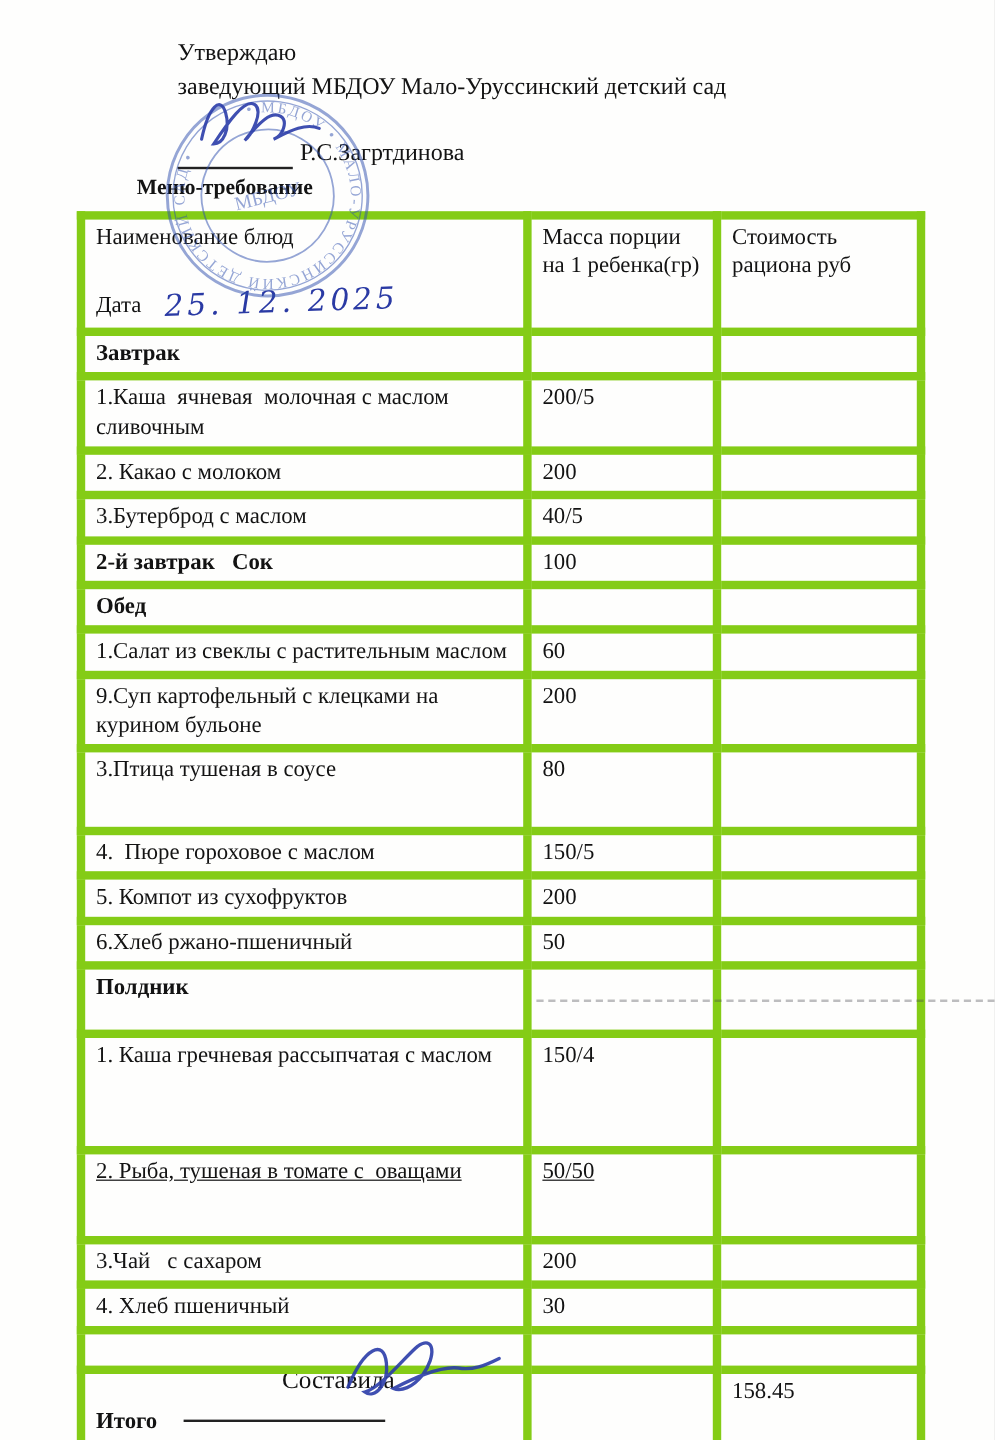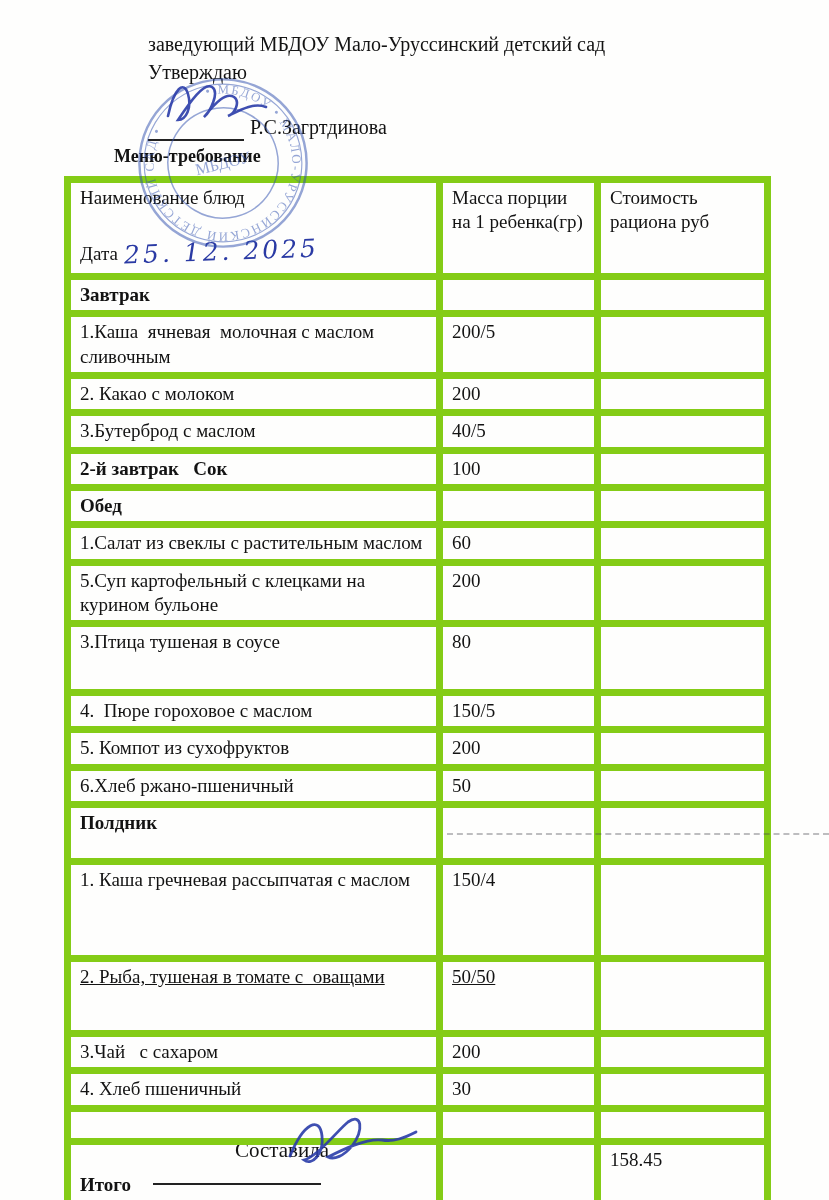--- a/index.html
+++ b/index.html
@@ -27,21 +27,21 @@
   
   .doc-title{position:absolute;left:114px;top:146px;font-size:18px;font-weight:bold;}
   
   table.menu{position:absolute;left:64px;top:176px;border-collapse:collapse;table-layout:fixed;z-index:2;}
   table.menu td{border:7px solid #84cc16;font-size:19px;line-height:1.28;
     padding:3px 9px;vertical-align:top;overflow:hidden;}
   col.c1{width:372px;} col.c2{width:158px;} col.c3{width:170px;}
   .section{font-weight:bold;}
   .h-head td{height:84px;}
   .head-c1{display:flex;flex-direction:column;justify-content:space-between;height:82px;}
-  .date-line{display:flex;align-items:baseline;gap:6px;}
+  .date-line{display:flex;align-items:baseline;gap:19px;}
   .handwriting{
     font-family:"DejaVu Serif", serif;
     font-style:italic;color:#2a3aa4;font-size:25px;letter-spacing:3px;
     transform:rotate(-2deg);display:inline-block;
   }
   .h-tall td{height:56px;}
   .h-poldnik td{height:44px;}
   .h-kasha td{height:84px;}
   .h-fish td{height:62px;text-decoration:underline;}
   .h-empty td{height:20px;}
@@ -53,22 +53,22 @@
   
   .footer-line{position:absolute;left:145px;top:1138px;font-size:21px;display:flex;align-items:flex-end;flex-direction:column;}
   .footer-line .sig-line{width:168px;margin:0 8px;}
 </style>
 </head>
 <body>
 
 <div class="page">
 
   <div class="approve-block">
+    <div>Утверждаю</div>
     <div>заведующий МБДОУ Мало-Уруссинский детский сад</div>
-    <div>Утверждаю</div>
     <div class="sign-row">
       <span class="sig-line"></span>
       <span>Р.С.Загртдинова</span>
     </div>
   </div>
 
   <div class="stamp-wrap">
     <svg viewBox="0 0 200 200">
       <defs>
         <path id="ringPath" d="M100,27 a73,73 0 1,1 -0.1,0"></path>
@@ -139,21 +139,21 @@
         <td class="cell-name section">Обед</td>
         <td></td>
         <td></td>
       </tr>
       <tr>
         <td class="cell-name">1.Салат из свеклы с растительным маслом</td>
         <td>60</td>
         <td></td>
       </tr>
       <tr>
-        <td class="cell-name">5.Суп картофельный с клецками на курином бульоне</td>
+        <td class="cell-name">9.Суп картофельный с клецками на курином бульоне</td>
         <td>200</td>
         <td></td>
       </tr>
       <tr class="h-tall">
         <td class="cell-name">3.Птица тушеная в соусе</td>
         <td>80</td>
         <td></td>
       </tr>
       <tr>
         <td class="cell-name">4.&nbsp; Пюре гороховое с маслом</td>

